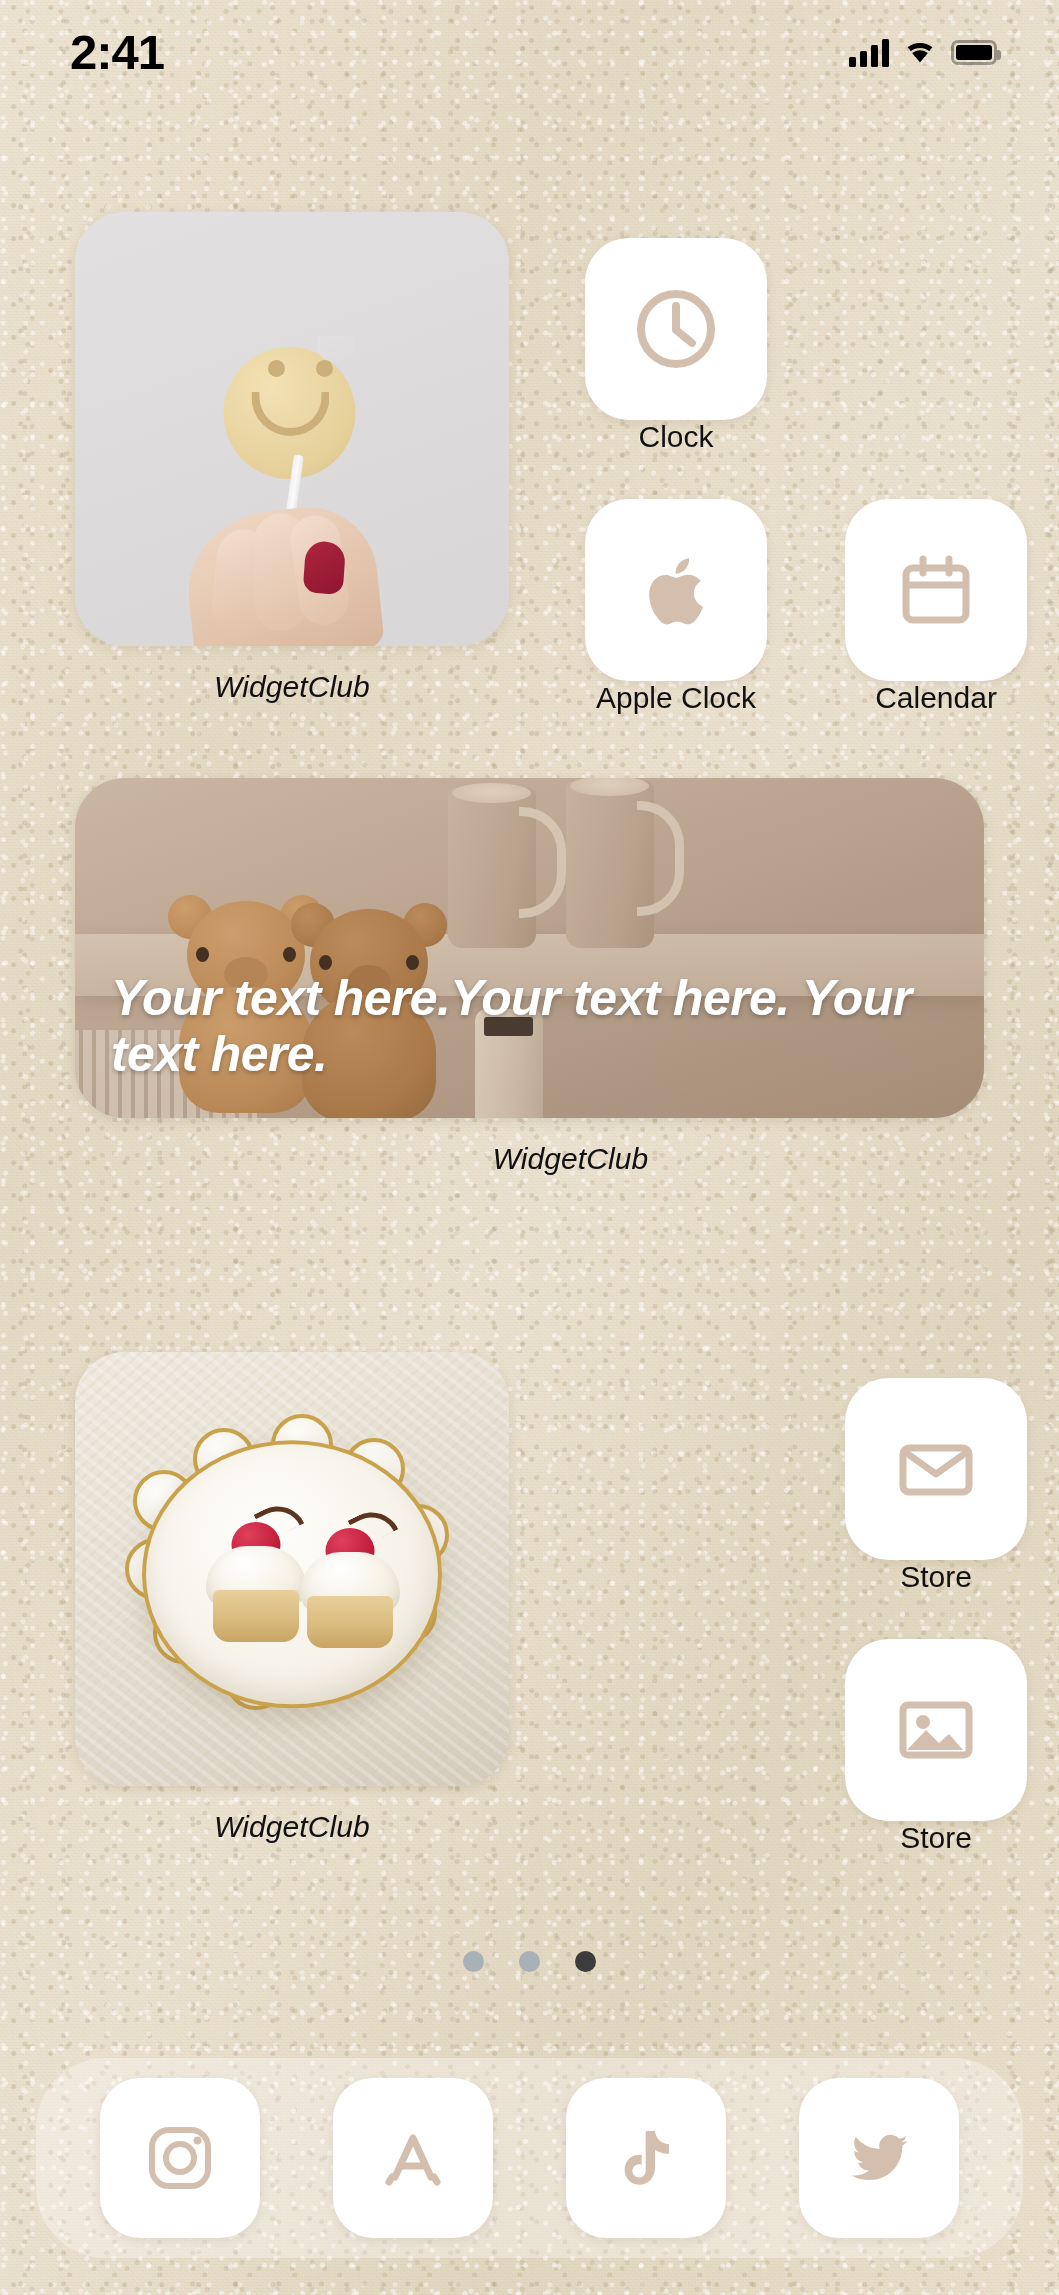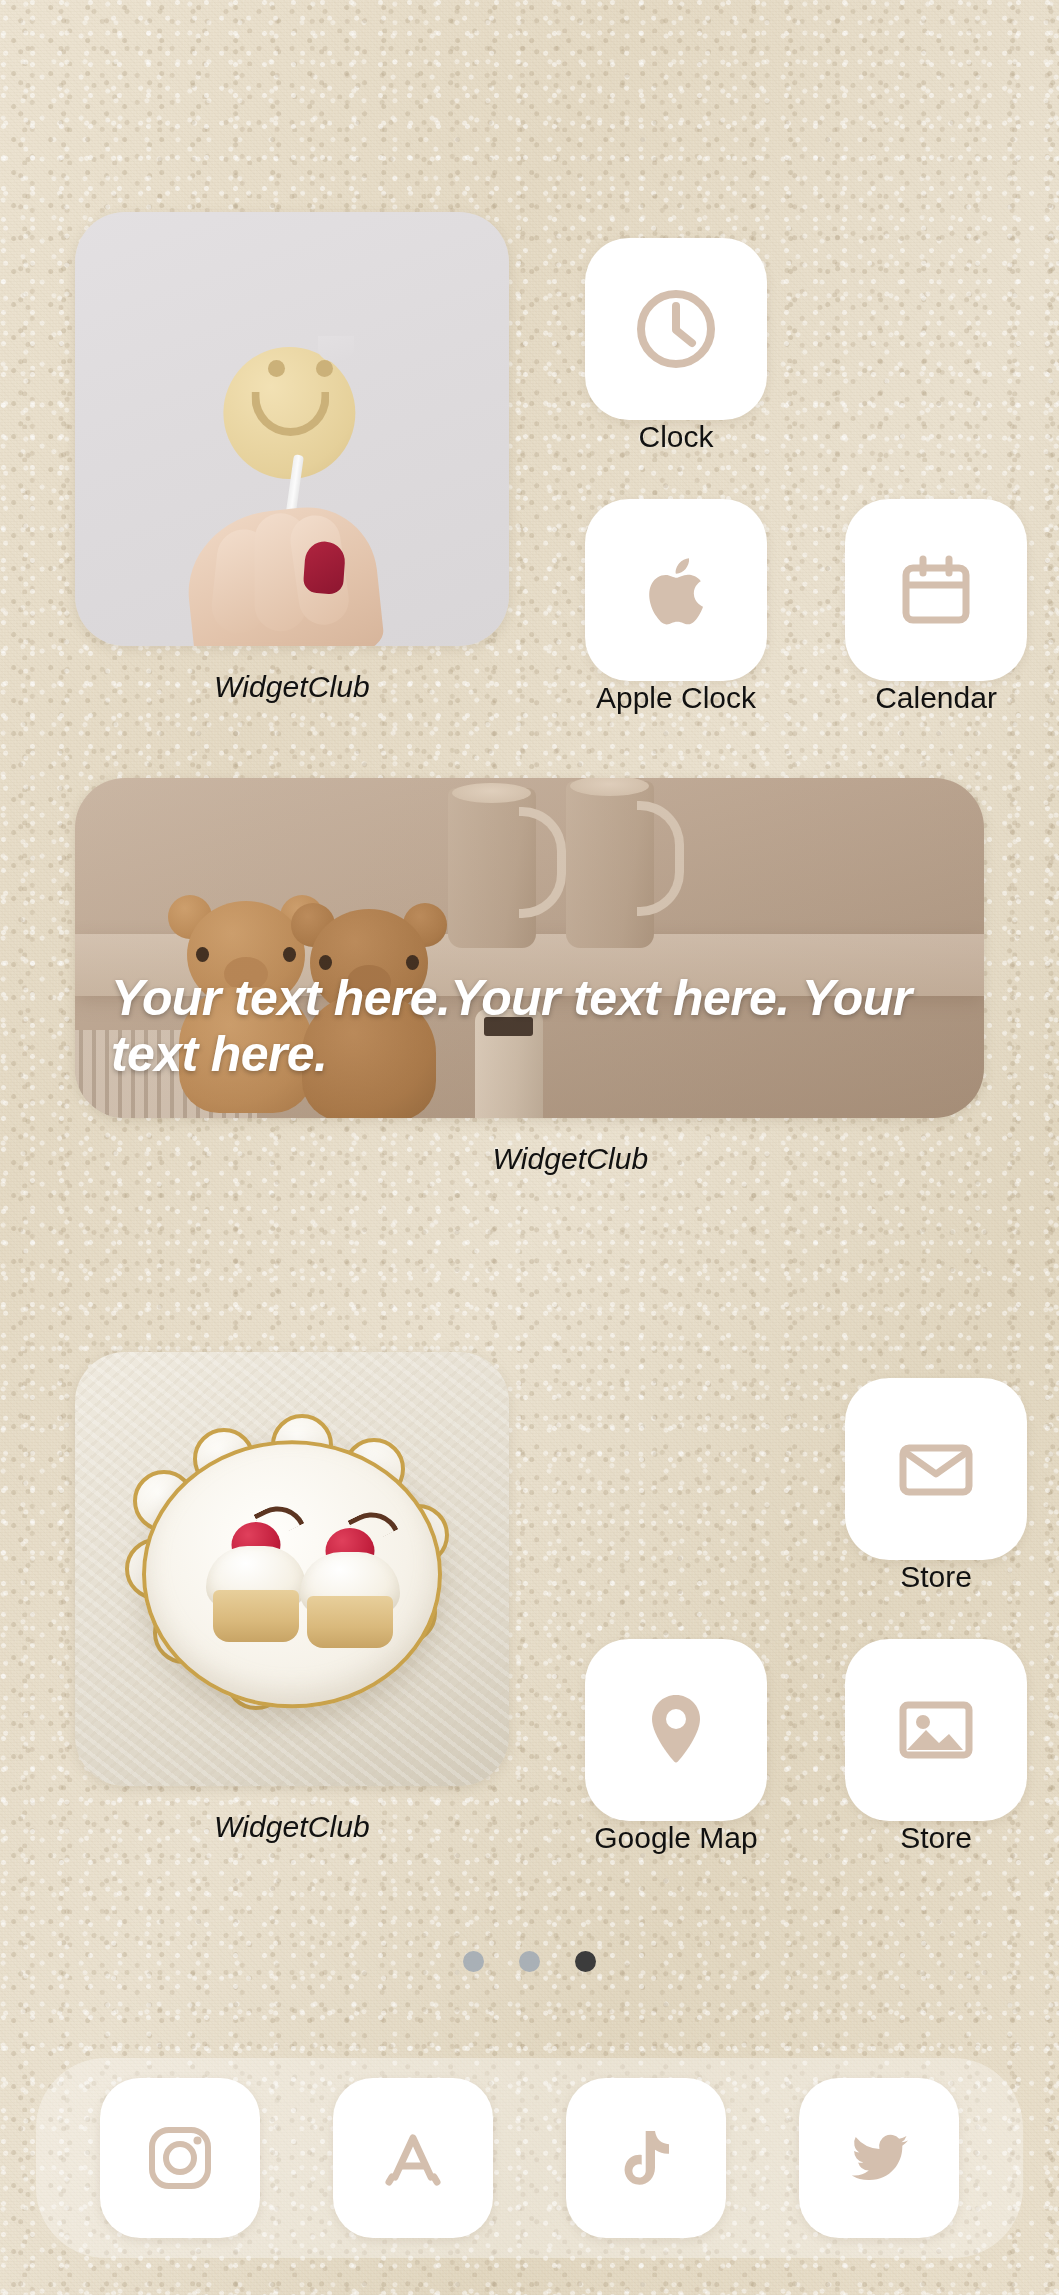--- a/index.html
+++ b/index.html
@@ -295,20 +295,41 @@
     display:flex; align-items:center; justify-content:center;
     box-shadow:0 3px 10px rgba(120,100,70,.13);
   }
 </style>
 </head>
 <body>
 
 <div id="screen">
   <div id="grain"></div>
 
+  <div id="statusbar">
+    <span id="clock-time">2:41</span>
+    <span id="status-right">
+      <span class="bars">
+        <i></i>
+          <i></i>
+          <i></i>
+          <i></i>
+      </span>
+      <span>
+        <svg width="34" height="26" viewBox="0 0 34 26">
+          <path d="M17 24.5 11.4 17.6a8.9 8.9 0 0 1 11.2 0Z" fill="#000"></path>
+          <path d="M4.6 9.3a19.6 19.6 0 0 1 24.8 0l-3.2 4a14.5 14.5 0 0 0-18.4 0Z" fill="#000"></path>
+          <path d="M9.2 15.1a12.4 12.4 0 0 1 15.6 0l-3.1 3.9a7.4 7.4 0 0 0-9.4 0Z" fill="#000"></path>
+        </svg>
+      </span>
+      <span class="batt">
+          <i></i>
+        </span>
+    </span>
+  </div>
 
   <div id="page">
 
     <div class="row1">
 
       <div class="sq-widget">
         <div class="sq-photo ph-lolli">
           <div class="lolli-head"></div>
           <div class="lolli-bite"></div>
           <div class="lolli-eye l"></div>
@@ -426,29 +447,20 @@
       <div class="appcell" style="left:845px; top:26px;">
         <div class="icon-tile">
           <svg width="92" height="92" viewBox="0 0 92 92">
             <rect x="13" y="25" width="66" height="44" rx="6" fill="none" stroke="#d4bfae" stroke-width="7"></rect>
             <path d="M15 29 46 51 77 29" fill="none" stroke="#d4bfae" stroke-width="7" stroke-linecap="round" stroke-linejoin="round"></path>
           </svg>
         </div>
         <span class="applabel">Store</span>
       </div>
 
-      <div class="appcell" style="left:585px; top:287px;">
-        <div class="icon-tile">
-          <svg width="92" height="92" viewBox="0 0 92 92">
-            <path d="M46 11c-13.3 0-24 10.7-24 24 0 17.4 21.2 41.5 22.1 42.5a2.6 2.6 0 0 0 3.8 0C48.8 76.5 70 52.4 70 35c0-13.3-10.7-24-24-24Z" fill="#d4bfae"></path>
-            <circle cx="46" cy="35" r="10" fill="#ffffff"></circle>
-          </svg>
-        </div>
-        <span class="applabel">Google Map</span>
-      </div>
 
       <div class="appcell" style="left:845px; top:287px;">
         <div class="icon-tile">
           <svg width="92" height="92" viewBox="0 0 92 92">
             <rect x="13" y="21" width="66" height="50" rx="5" fill="none" stroke="#d4bfae" stroke-width="7"></rect>
             <circle cx="33" cy="38" r="7" fill="#d4bfae"></circle>
             <path d="M17 66l19-20 13 13 10-9 14 16Z" fill="#d4bfae"></path>
           </svg>
         </div>
         <span class="applabel">Store</span>

